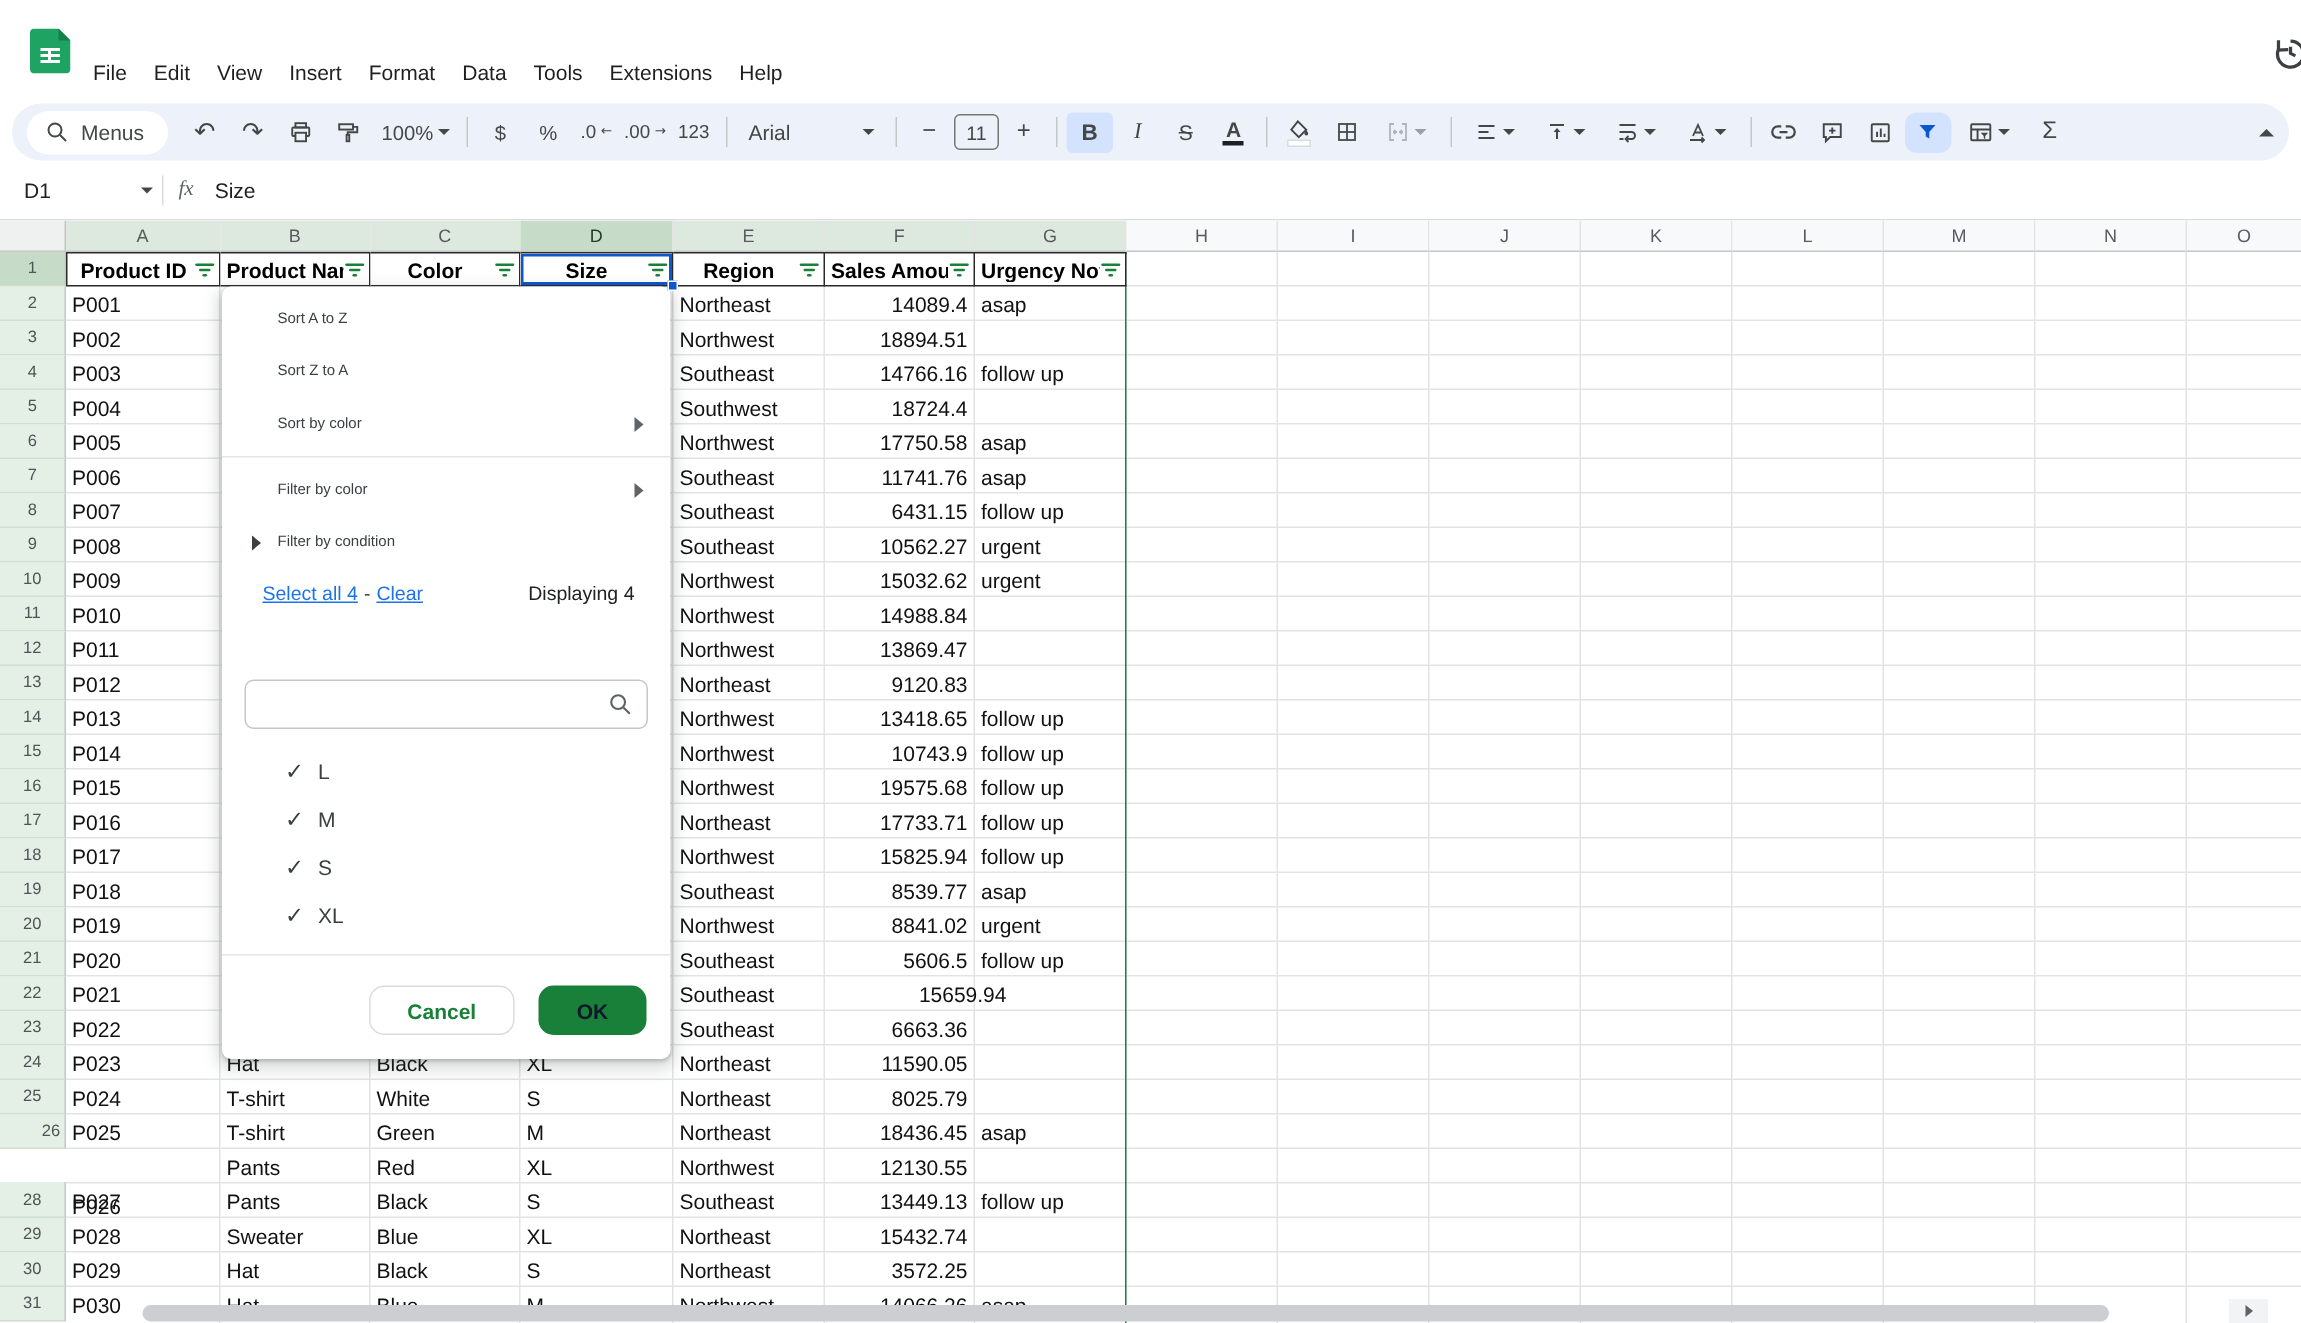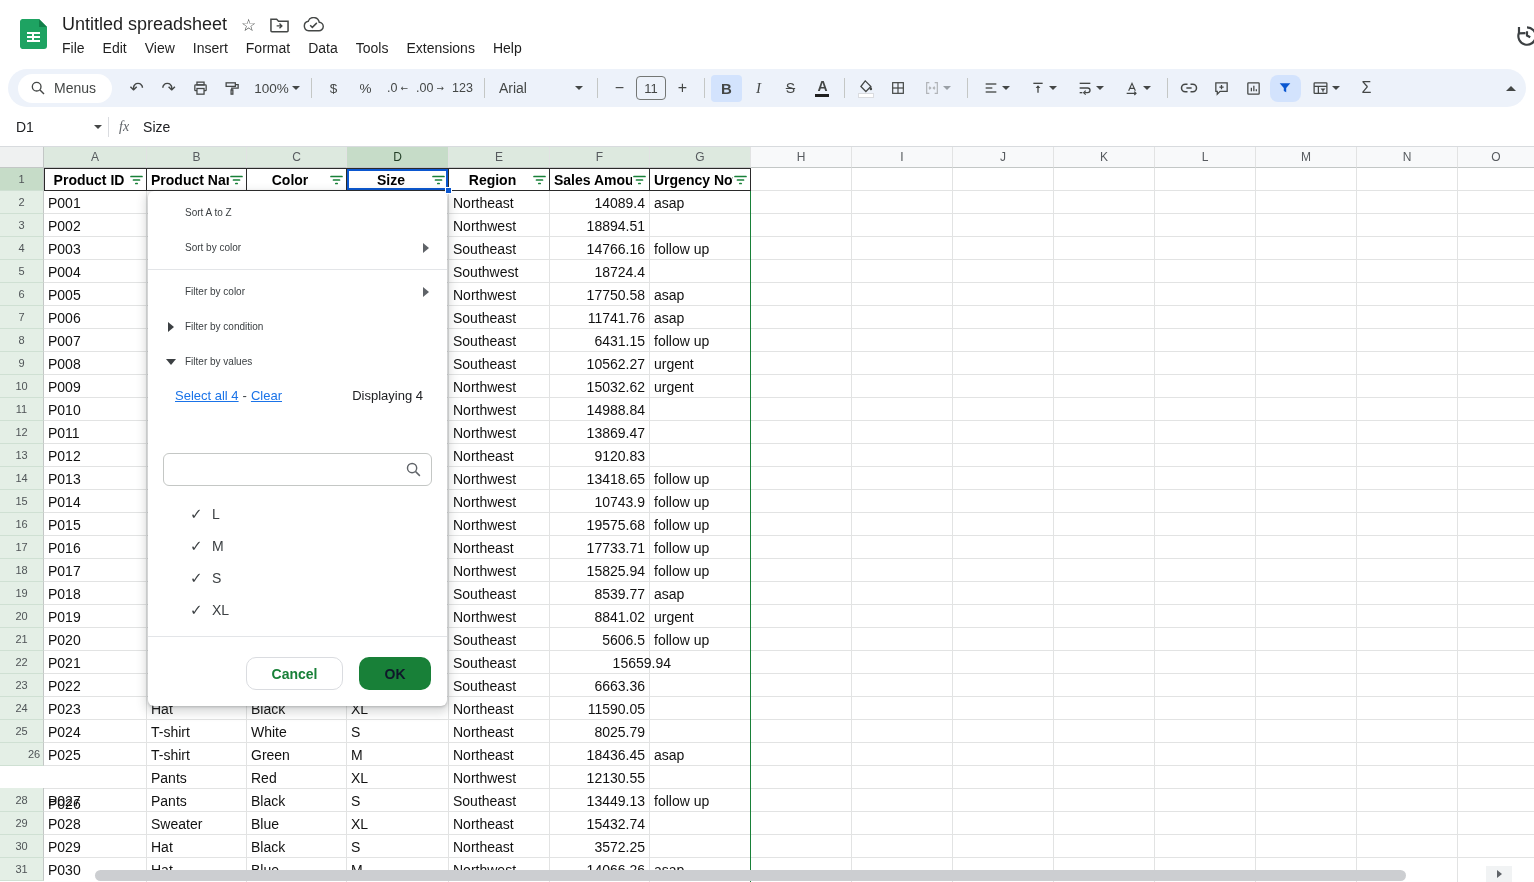--- a/index.html
+++ b/index.html
@@ -134,36 +134,20 @@
     <svg id="logo" viewBox="0 0 27 30">
       <path d="M2 0 h17 l8 8 v19 a3 3 0 0 1 -3 3 h-22 a3 3 0 0 1 -2-3 v-24 a3 3 0 0 1 2-3 z" fill="#1ea362"></path>
       <path d="M19 0 l8 8 h-8 z" fill="#12804a"></path>
       <g fill="#fff">
           <rect x="7" y="13" width="13" height="2"></rect>
           <rect x="7" y="17" width="13" height="2"></rect>
           <rect x="7" y="21" width="13" height="2"></rect>
           <rect x="12" y="13" width="2" height="10"></rect>
         </g>
     </svg>
-    <div id="titlerow">
-      <span id="doctitle">Untitled spreadsheet</span>
-      <span class="tbicon ni" style="font-size:17px;">☆</span>
-      <span class="tbicon">
-        <svg width="19" height="16" viewBox="0 0 20 16">
-            <path d="M1 2 h6 l2 2 h10 v10 a1 1 0 0 1 -1 1 h-16 a1 1 0 0 1 -1 -1 z" fill="none" stroke="#444746" stroke-width="1.6"></path>
-            <path d="M7 9 h5 M10 6.5 L12.5 9 L10 11.5" fill="none" stroke="#444746" stroke-width="1.4"></path>
-          </svg>
-      </span>
-      <span class="tbicon">
-        <svg width="21" height="15" viewBox="0 0 22 15">
-            <path d="M6 14 a5 5 0 0 1 -0.5 -9.9 a6 6 0 0 1 11.5 1 a4 4 0 0 1 -0.5 8.9 z" fill="none" stroke="#444746" stroke-width="1.5"></path>
-            <path d="M7.5 8.2 l2.3 2.3 l4.7 -4.7" fill="none" stroke="#444746" stroke-width="1.5"></path>
-          </svg>
-      </span>
-    </div>
     <div id="menubar">
         <div class="menuitem">File</div>
         <div class="menuitem">Edit</div>
         <div class="menuitem">View</div>
         <div class="menuitem">Insert</div>
         <div class="menuitem">Format</div>
         <div class="menuitem">Data</div>
         <div class="menuitem">Tools</div>
         <div class="menuitem">Extensions</div>
         <div class="menuitem">Help</div>
@@ -653,35 +637,34 @@
       <div class="dcell" style="left: 449px; top: 711px; width: 101px;">Northwest</div>
       <div class="dcell num" style="left: 550px; top: 711px; width: 100px;">14066.26</div>
       <div class="dcell" style="left: 650px; top: 711px; width: 101px;">asap</div>
     </div>
 
   <div id="filtermenu">
     <div class="fitem">
         <span>Sort A to Z</span>
       </div>
     <div class="fitem">
+        <span>Sort Z to A</span>
+      </div>
+    <div class="fitem">
         <span>Sort by color</span>
         <span class="subarrow"></span>
       </div>
     <div class="fdivider"></div>
     <div class="fitem">
         <span>Filter by color</span>
         <span class="subarrow"></span>
       </div>
     <div class="fitem">
         <span class="expright"></span>
         <span>Filter by condition</span>
-      </div>
-    <div class="fitem">
-        <span class="expdown"></span>
-        <span>Filter by values</span>
       </div>
     <div id="linksrow">
       <a>Select all 4</a>
       <span class="dash">-</span>
       <a>Clear</a>
       <span id="displaying">Displaying 4</span>
     </div>
     <div id="fsearchwrap">
       <input id="fsearch" value="" style="">
       <svg width="17" height="17" viewBox="0 0 24 24">

